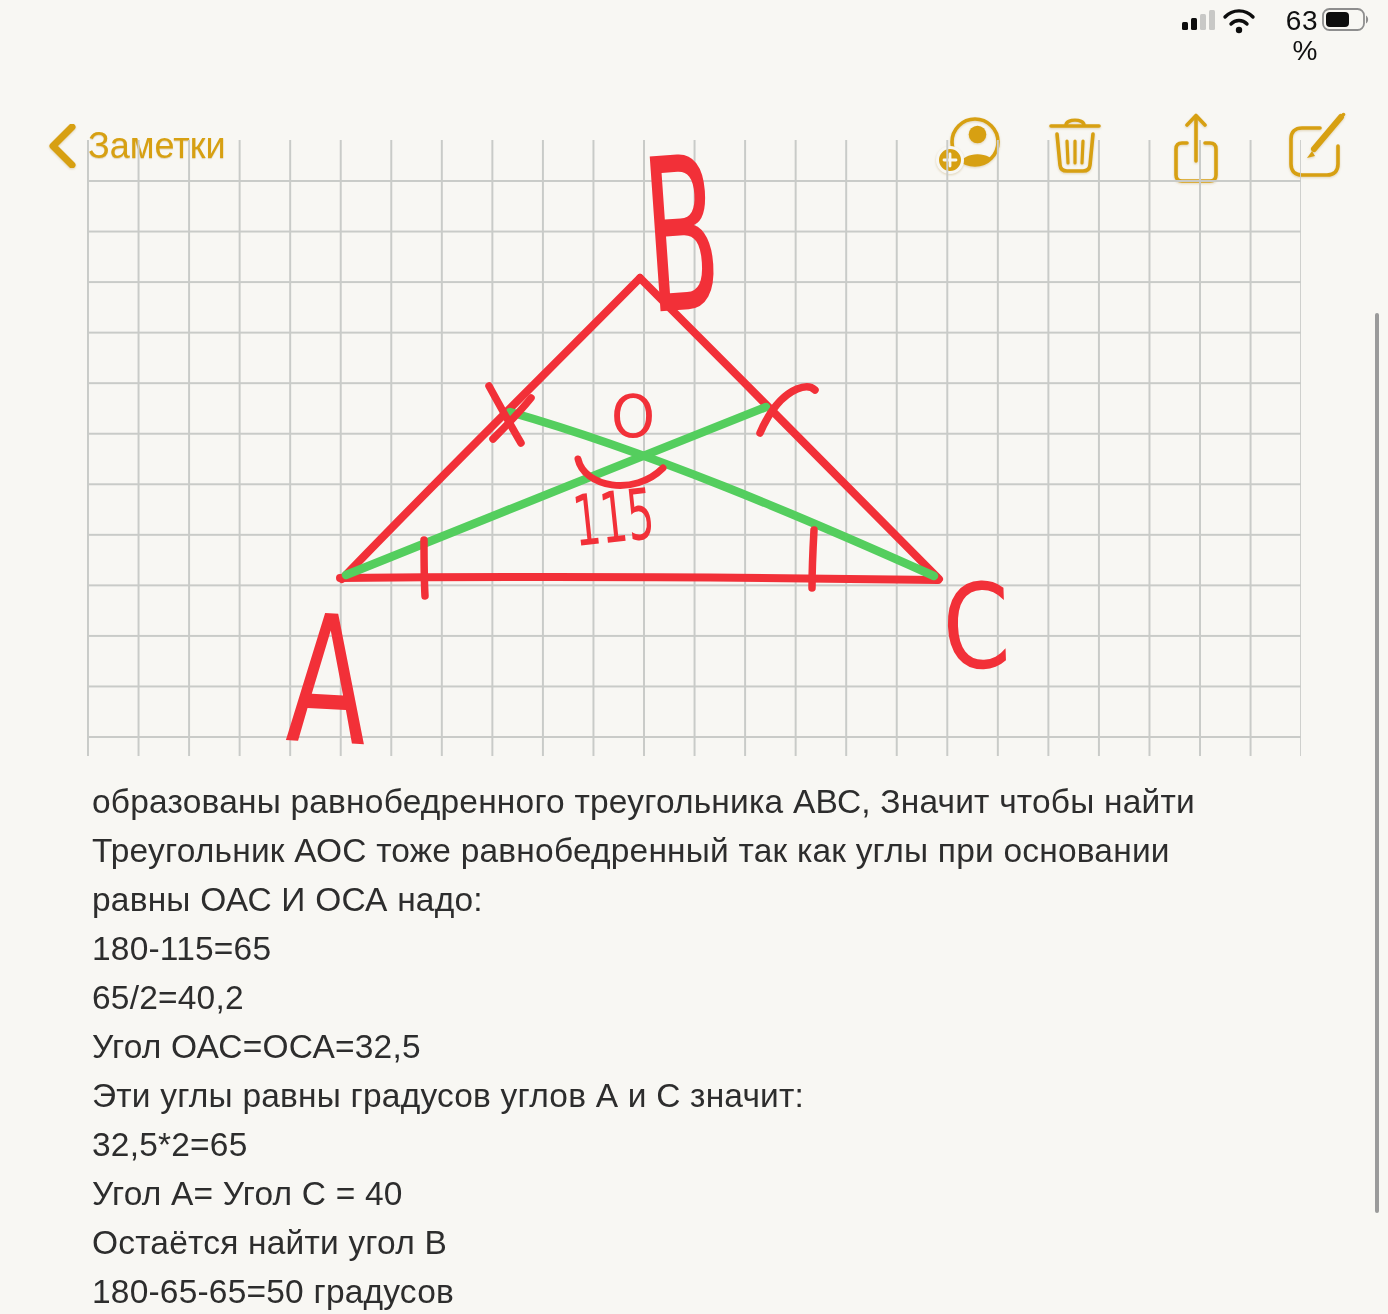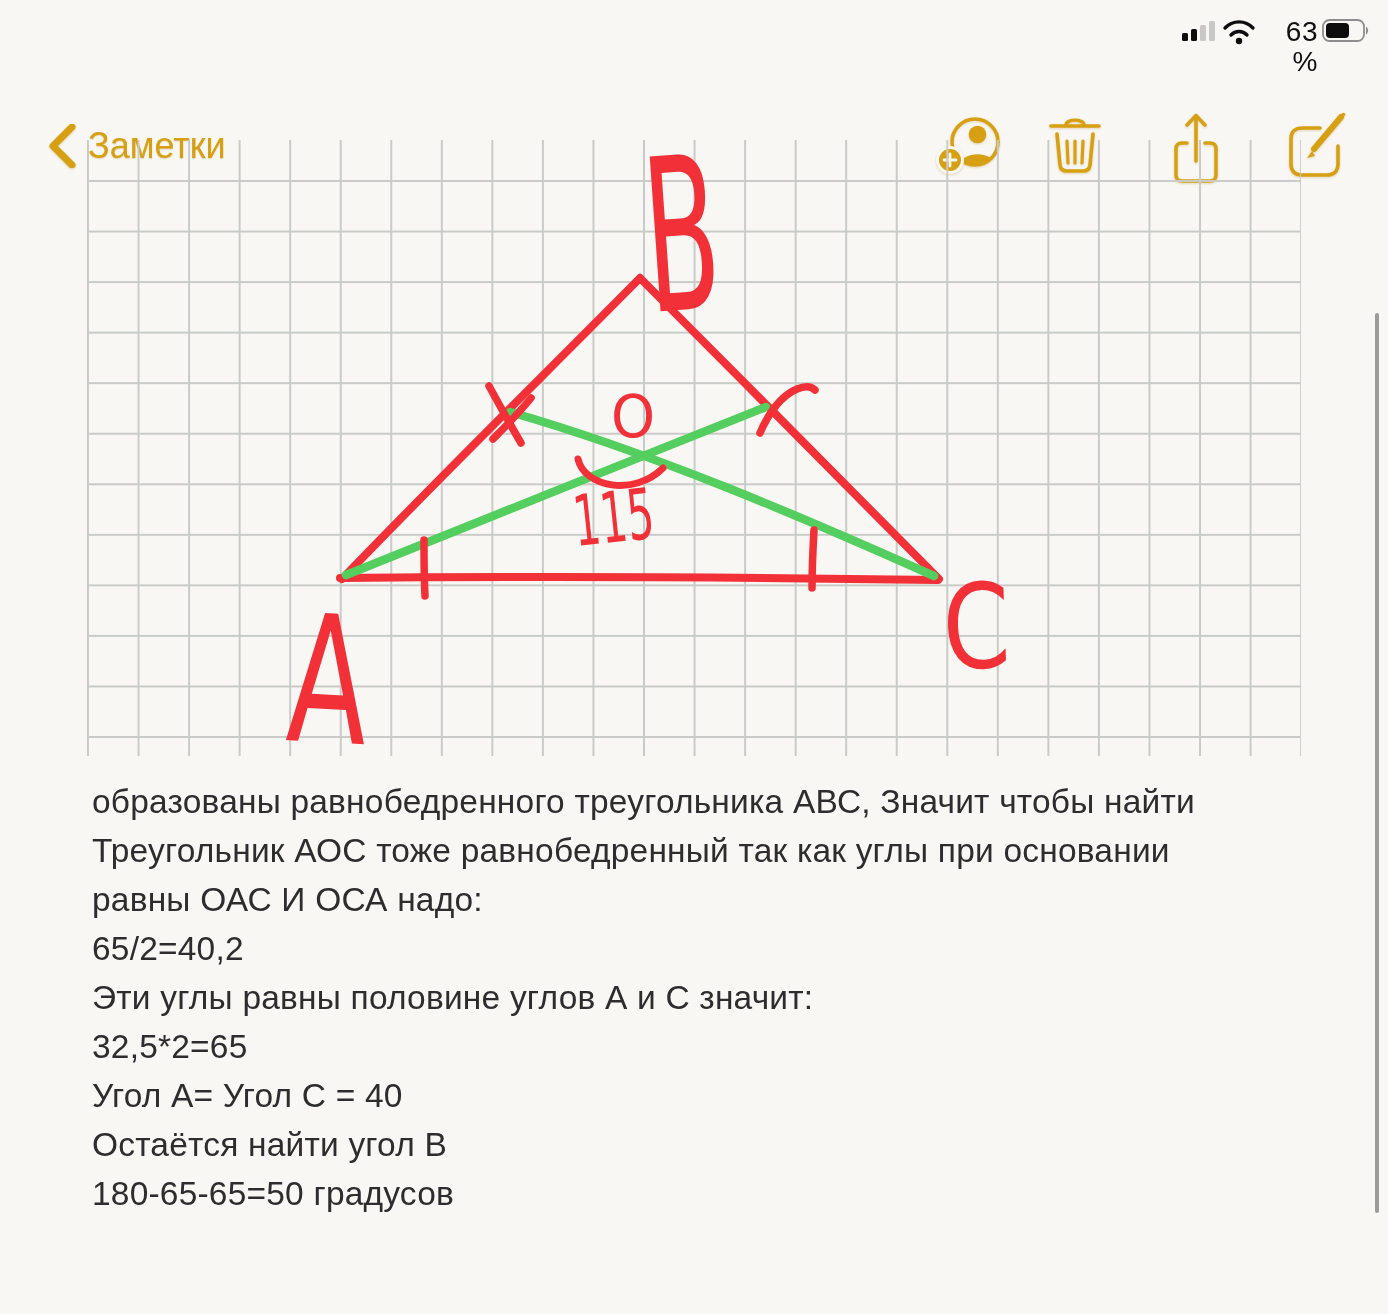--- a/index.html
+++ b/index.html
@@ -5,21 +5,21 @@
   html,body{margin:0;padding:0;}
   body{
     width:1388px;height:1314px;position:relative;overflow:hidden;
     background:#f8f7f3;
     font-family:"Liberation Sans","DejaVu Sans",sans-serif;
     -webkit-font-smoothing:antialiased;
   }
   .abs{position:absolute;}
 
   
-  .statusbar{left:0;top:11px;width:1388px;height:40px;}
+  .statusbar{left:0;top:0;width:1388px;height:40px;}
   .battery-text{
     left:1256px;top:6px;width:62px;height:30px;
     font-size:28px;color:#101010;letter-spacing:0.5px;
     text-align:right;line-height:30px;
   }
   .back-btn{left:48px;top:66px;height:50px;display:flex;align-items:center;cursor:default;}
   .back-label{
     font-size:36px;color:#d7a012;margin-left:10px;line-height:50px;
     text-shadow:0 1px 1px rgba(150,105,0,0.25);
   }
@@ -175,21 +175,23 @@
     <g transform="translate(576,546) rotate(-6) scale(0.66,1.1)">
       <text class="sketch-label" font-size="64">115</text>
     </g>
   </g>
 </svg>
 
 <div class="abs note-body">
   <div class="note-line">образованы равнобедренного треугольника АВС, Значит чтобы найти</div>
   <div class="note-line">Треугольник АОС тоже равнобедренный так как углы при основании</div>
   <div class="note-line">равны ОАС И ОСА надо:</div>
+  <div class="note-line">180-115=65</div>
   <div class="note-line">65/2=40,2</div>
-  <div class="note-line">Эти углы равны половине углов А и С значит:</div>
+  <div class="note-line">Угол ОАС=ОСА=32,5</div>
+  <div class="note-line">Эти углы равны градусов углов А и С значит:</div>
   <div class="note-line">32,5*2=65</div>
   <div class="note-line">Угол А= Угол С = 40</div>
   <div class="note-line">Остаётся найти угол В</div>
   <div class="note-line">180-65-65=50 градусов</div>
 </div>
 
 <div class="abs scrollbar"></div>
 
 </body></html>

